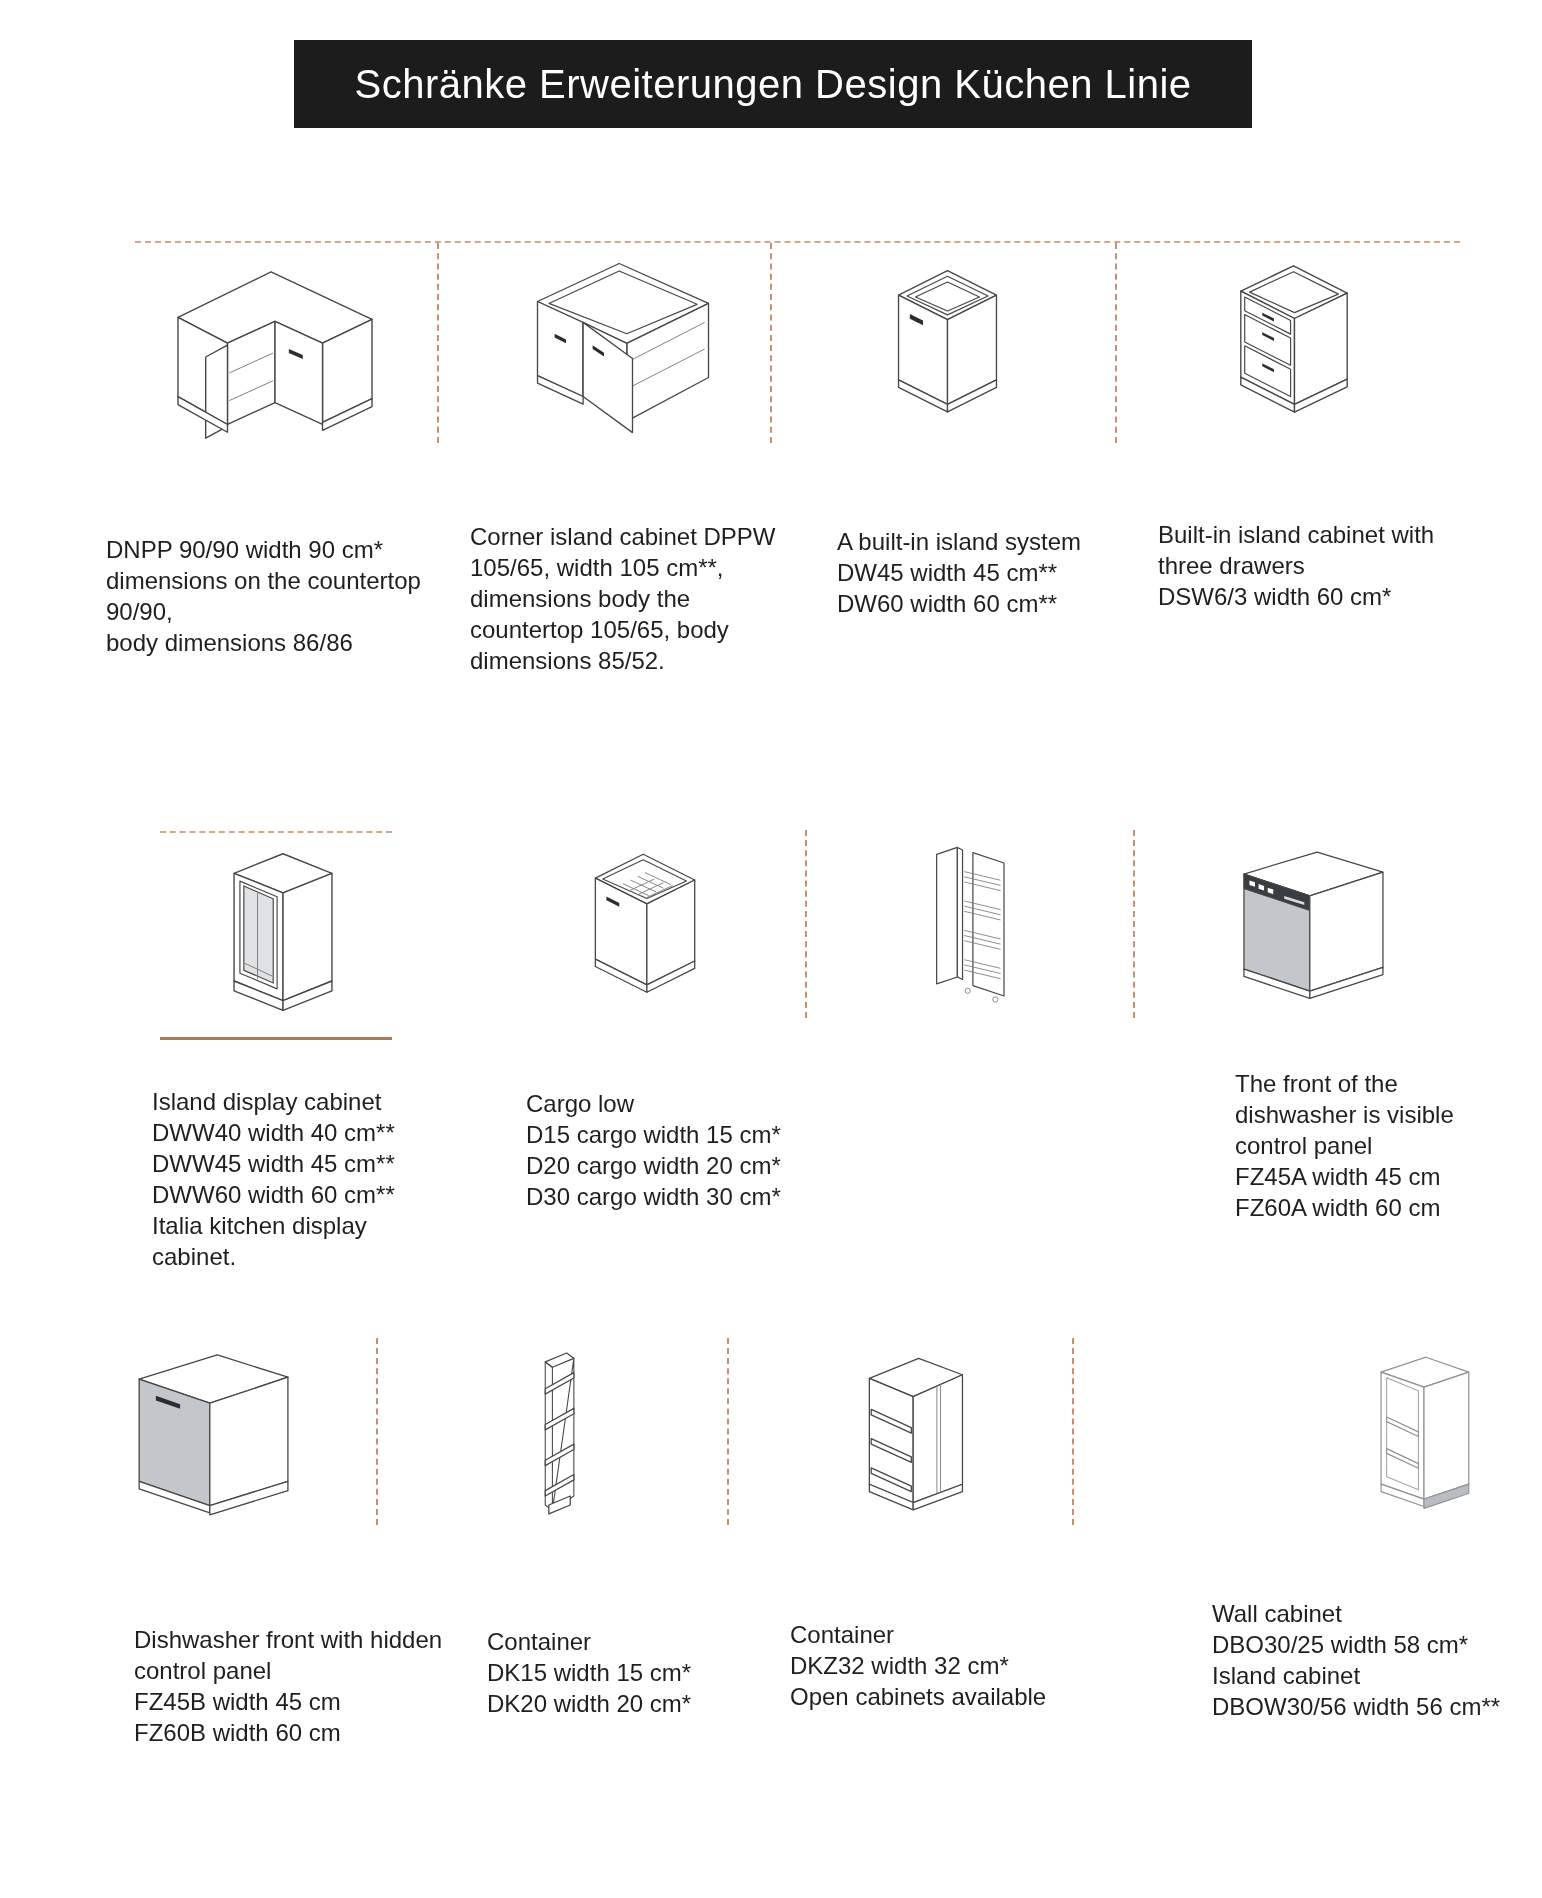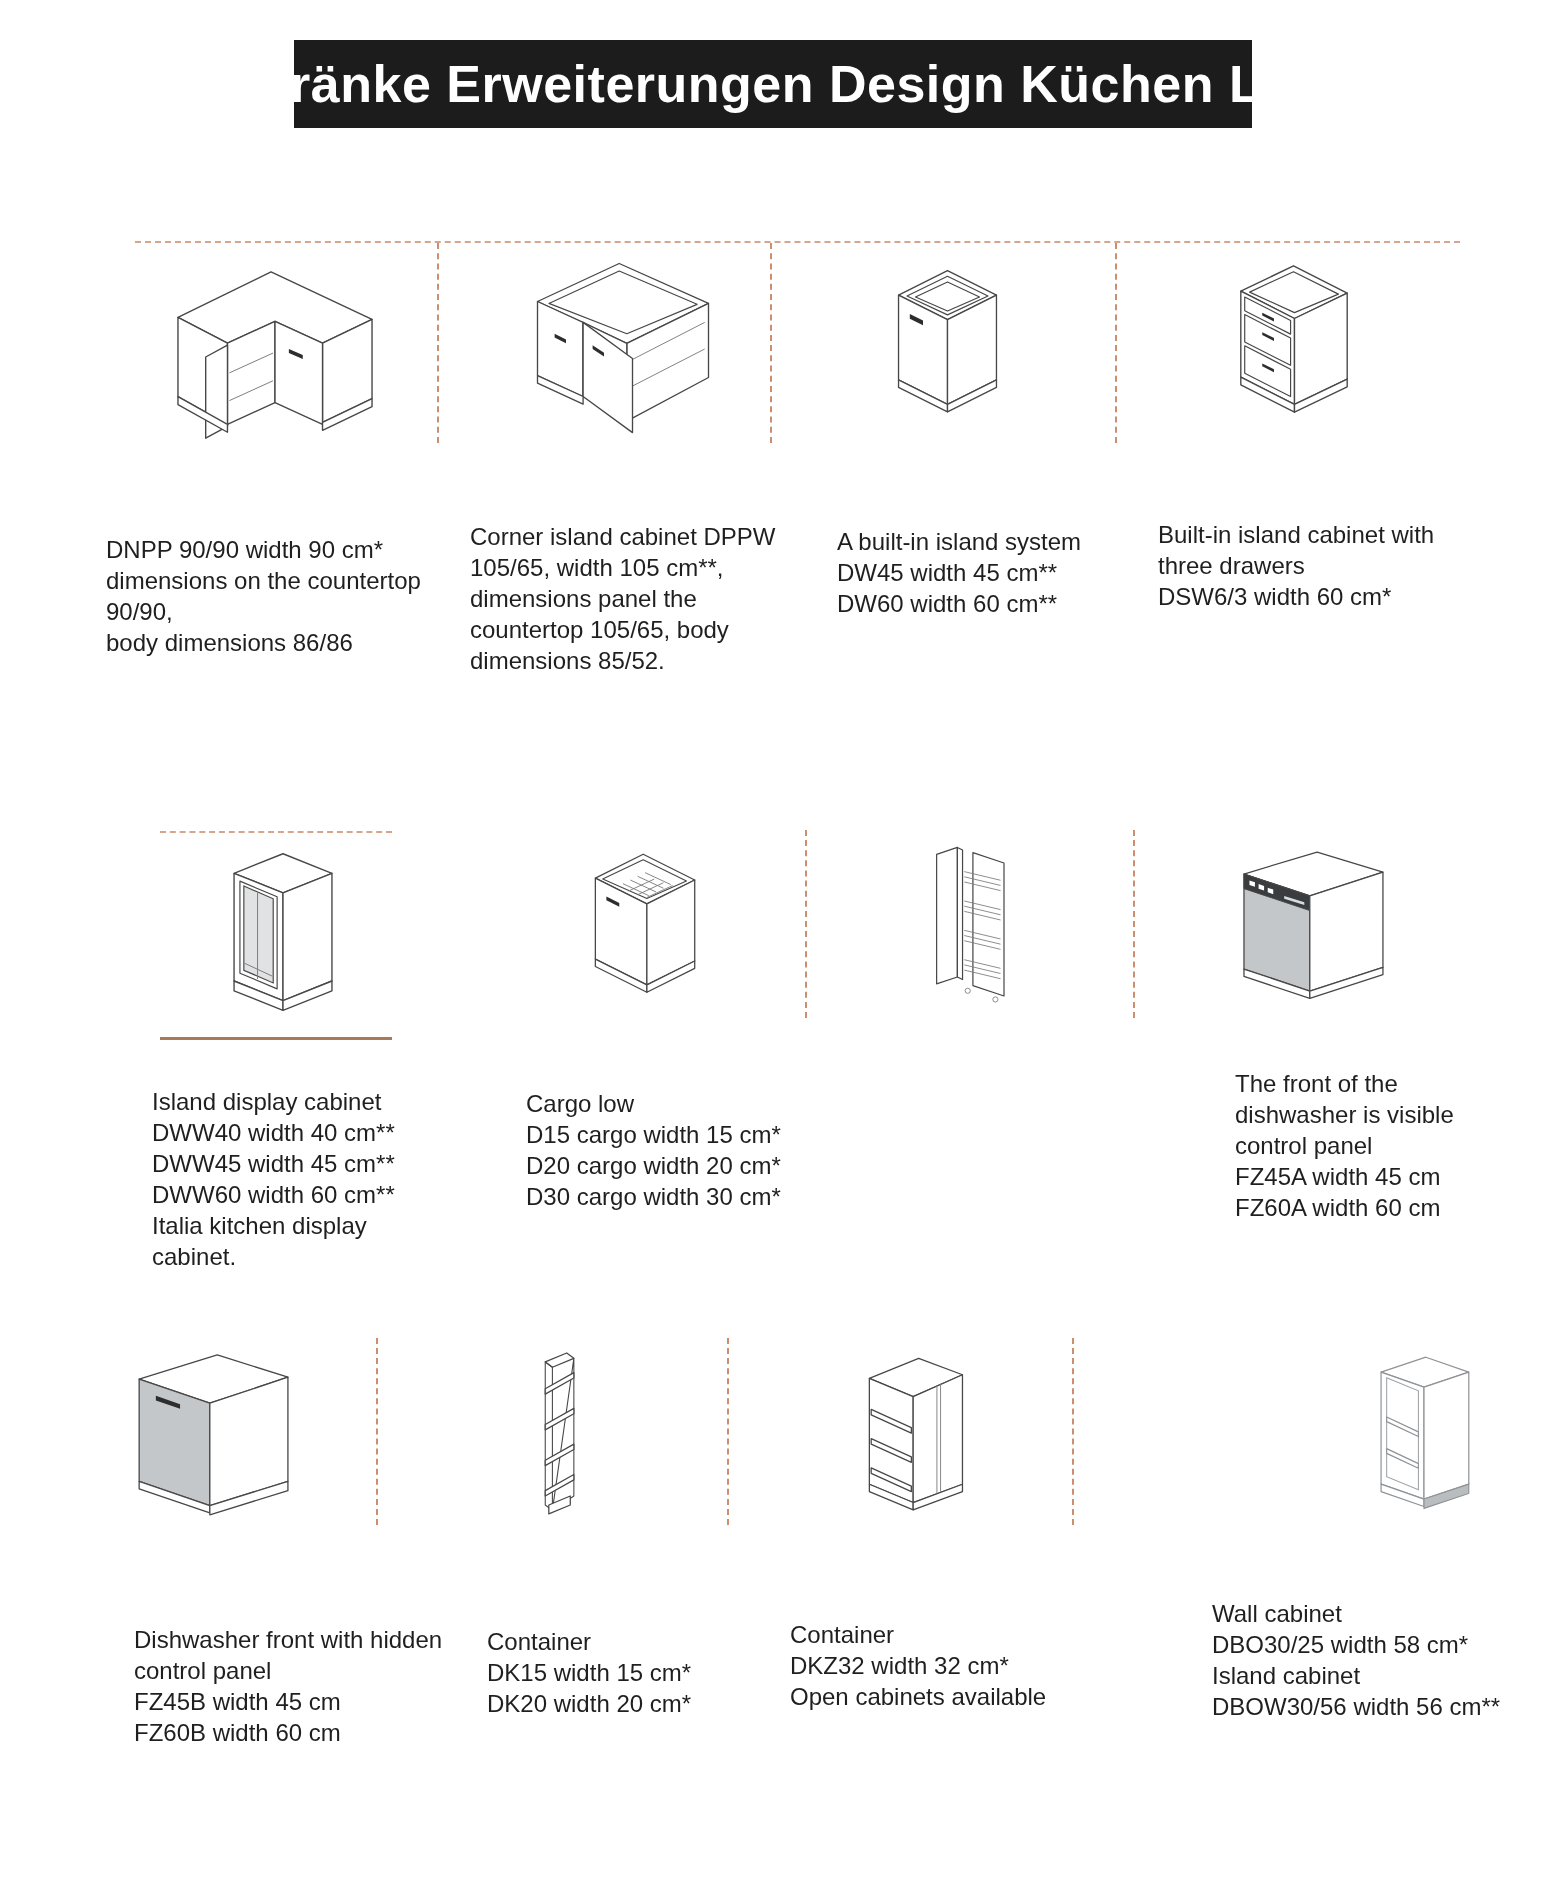--- a/index.html
+++ b/index.html
@@ -1,20 +1,20 @@
 <!DOCTYPE html>
 <html><head>
 <meta charset="utf-8">
 <style>
   html,body{margin:0;padding:0;background:#ffffff;}
   body{width:1542px;height:1898px;position:relative;font-family:"Liberation Sans", sans-serif;}
   .page{position:absolute;left:0;top:0;width:1542px;height:1898px;background:#fff;overflow:hidden;}
   .title-bar{position:absolute;left:294px;top:40px;width:958px;height:88px;background:#1c1c1c;
              display:flex;align-items:center;justify-content:center;}
-  .title-bar h1{margin:0;color:#ffffff;font-size:52px;font-weight:bold;letter-spacing:.5px;white-space:nowrap;}
+  .title-bar h1{margin:0;color:#ffffff;font-size:40px;font-weight:normal;letter-spacing:.5px;white-space:nowrap;}
   .caption{position:absolute;font-size:24px;line-height:31px;color:#1f1f1f;}
   .caption .line{white-space:nowrap;}
   .dashed-h{position:absolute;border-top:2px dashed #d6a68c;}
   .dashed-v{position:absolute;border-left:2px dashed #cd8e6f;}
   .solid-h{position:absolute;border-top:3px solid #a87a5a;}
   figure.drawing{position:absolute;margin:0;padding:0;}
   svg{display:block;overflow:visible;}
   .o{fill:#ffffff;stroke:#474747;stroke-width:1.4;stroke-linejoin:round;}
   .n{fill:none;stroke:#474747;stroke-width:1.2;stroke-linejoin:round;}
   .thin{fill:none;stroke:#7c7c7c;stroke-width:1;}
@@ -219,21 +219,21 @@
   <div class="caption" style="left:106px;top:534px;">
     <div class="line">DNPP 90/90 width 90 cm*</div>
     <div class="line">dimensions on the countertop</div>
     <div class="line">90/90,</div>
     <div class="line">body dimensions 86/86</div>
   </div>
 
   <div class="caption" style="left:470px;top:521px;">
     <div class="line">Corner island cabinet DPPW</div>
     <div class="line">105/65, width 105 cm**,</div>
-    <div class="line">dimensions panel the</div>
+    <div class="line">dimensions body the</div>
     <div class="line">countertop 105/65, body</div>
     <div class="line">dimensions 85/52.</div>
   </div>
 
   <div class="caption" style="left:837px;top:526px;">
     <div class="line">A built-in island system</div>
     <div class="line">DW45 width 45 cm**</div>
     <div class="line">DW60 width 60 cm**</div>
   </div>
 

